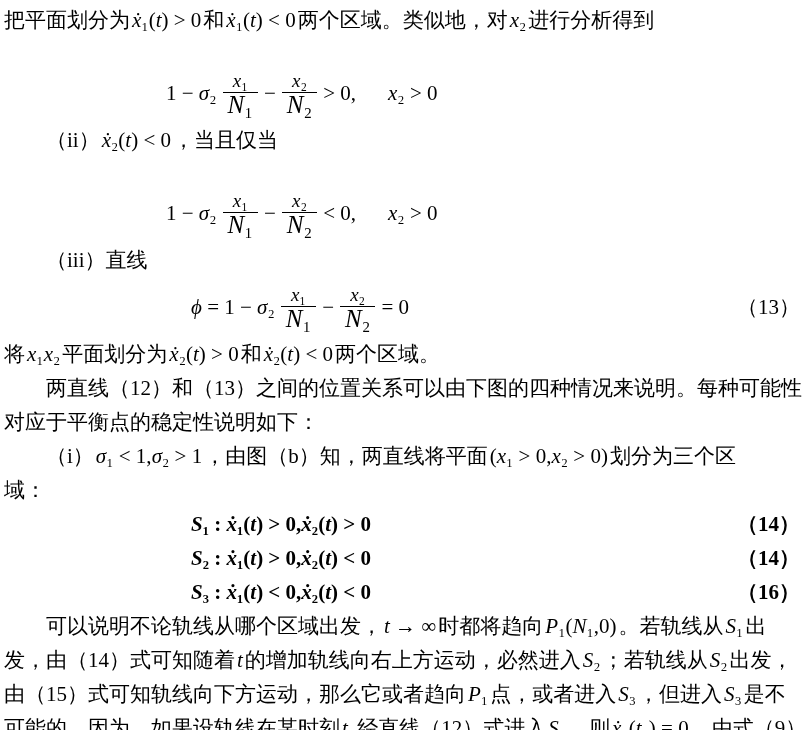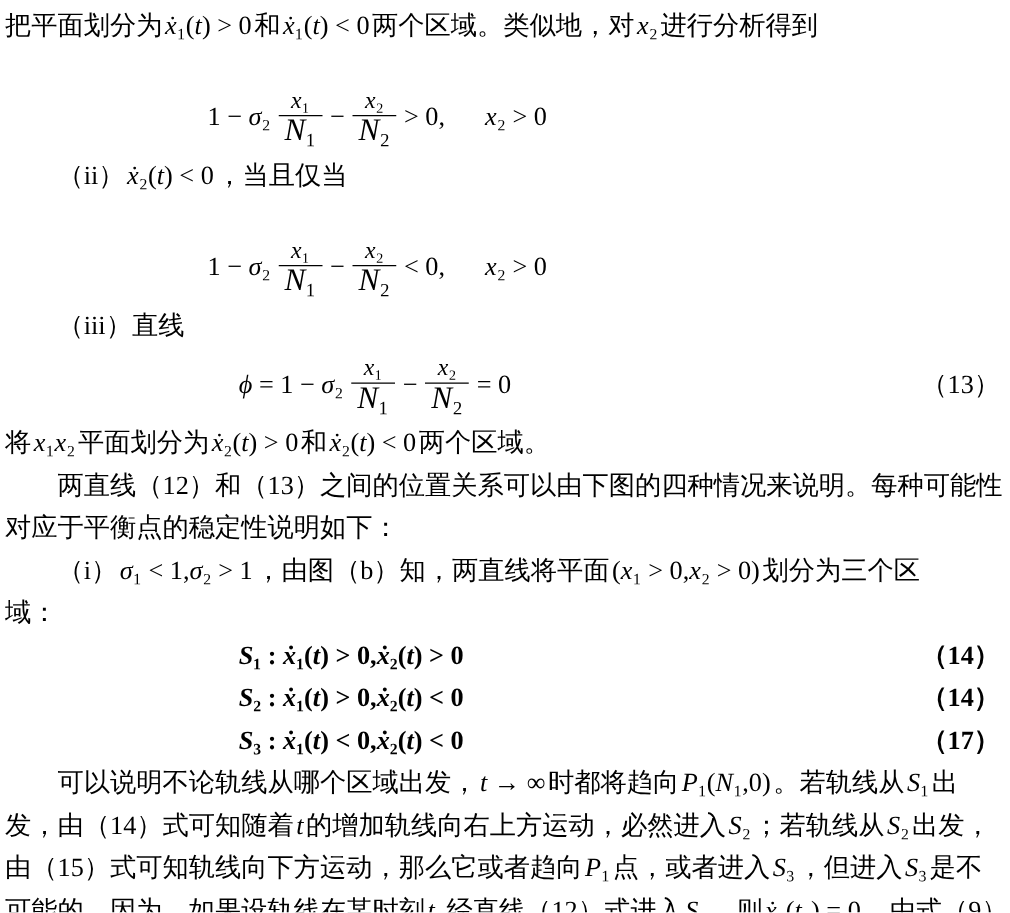--- a/index.html
+++ b/index.html
@@ -107,21 +107,21 @@
   <div class="formula f2 slim">
     <span class="fbody">
         <span class="math"><span class="it">S</span><span>₂ : </span><span class="it">ẋ</span><span>₁(</span><span class="it">t</span><span>) &gt; 0,</span><span class="it">ẋ</span><span>₂(</span><span class="it">t</span><span>) &lt; 0</span></span>
       </span>
     <span class="eqnum">（14）</span>
   </div>
   <div class="formula f2 slim">
     <span class="fbody">
         <span class="math"><span class="it">S</span><span>₃ : </span><span class="it">ẋ</span><span>₁(</span><span class="it">t</span><span>) &lt; 0,</span><span class="it">ẋ</span><span>₂(</span><span class="it">t</span><span>) &lt; 0</span></span>
       </span>
-    <span class="eqnum">（17）</span>
+    <span class="eqnum">（16）</span>
   </div>
 
   <p class="line ind"><span class="cn">可以说明不论轨线从哪个区域出发，</span><span class="math"><span class="it">t</span><span> → ∞</span></span><span class="cn">时都将趋向</span><span class="math"><span class="it">P</span><span>₁(</span><span class="it">N</span><span>₁,0)</span></span><span class="cn">。若轨线从</span><span class="math"><span class="it">S</span><span>₁</span></span><span class="cn">出</span></p>
   <p class="line"><span class="cn">发，由（14）式可知随着</span><span class="math"><span class="it">t</span></span><span class="cn">的增加轨线向右上方运动，必然进入</span><span class="math"><span class="it">S</span><span>₂</span></span><span class="cn">；若轨线从</span><span class="math"><span class="it">S</span><span>₂</span></span><span class="cn">出发，</span></p>
   <p class="line"><span class="cn">由（15）式可知轨线向下方运动，那么它或者趋向</span><span class="math"><span class="it">P</span><span>₁</span></span><span class="cn">点，或者进入</span><span class="math"><span class="it">S</span><span>₃</span></span><span class="cn">，但进入</span><span class="math"><span class="it">S</span><span>₃</span></span><span class="cn">是不</span></p>
   <p class="line"><span class="cn">可能的。因为，如果设轨线在某时刻</span><span class="math"><span class="it">t</span><span>₁</span></span><span class="cn">经直线（12）式进入</span><span class="math"><span class="it">S</span><span>₃</span></span><span class="cn">，则</span><span class="math"><span class="it">ẋ</span><span>₁(</span><span class="it">t</span><span>₁) = 0</span></span><span class="cn">，由式（9）、</span></p>
 
 </div>
 
 </body></html>

